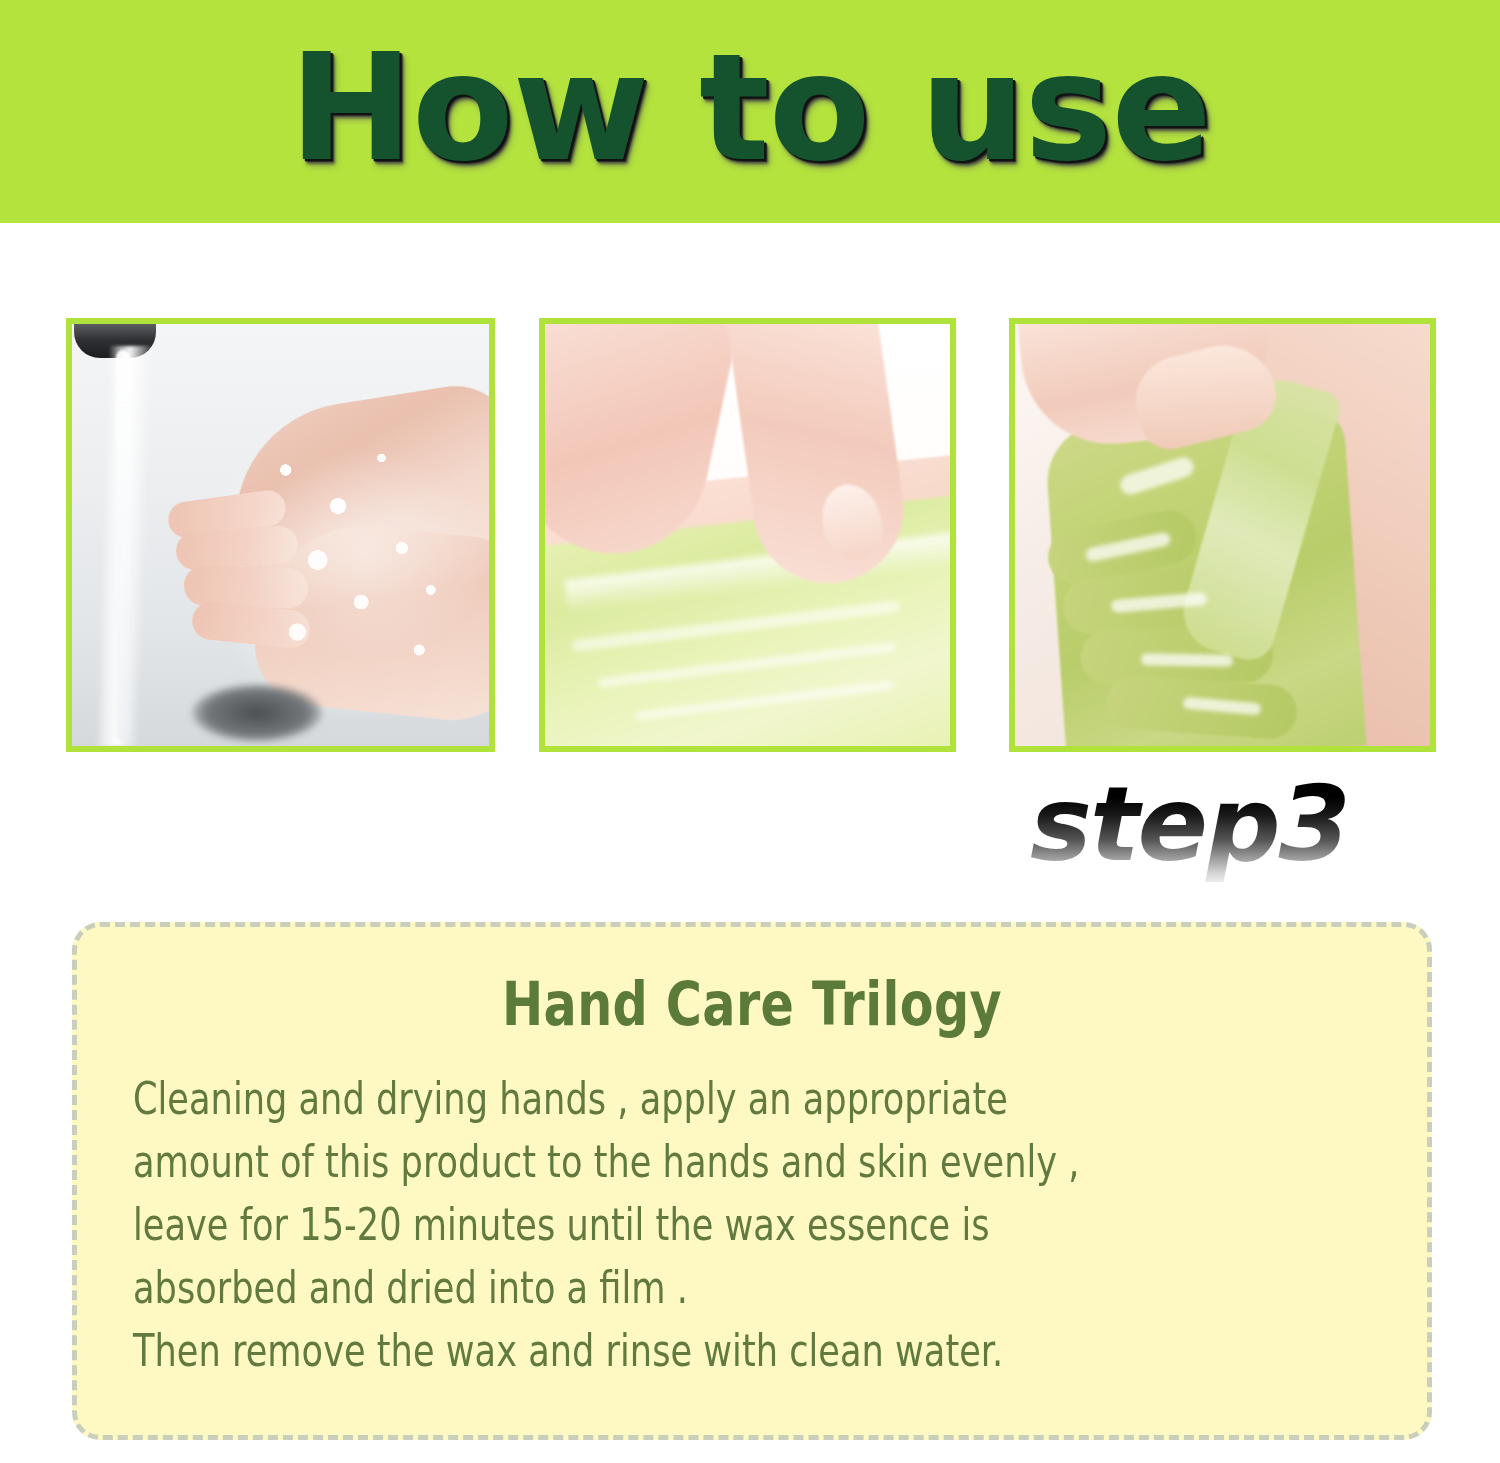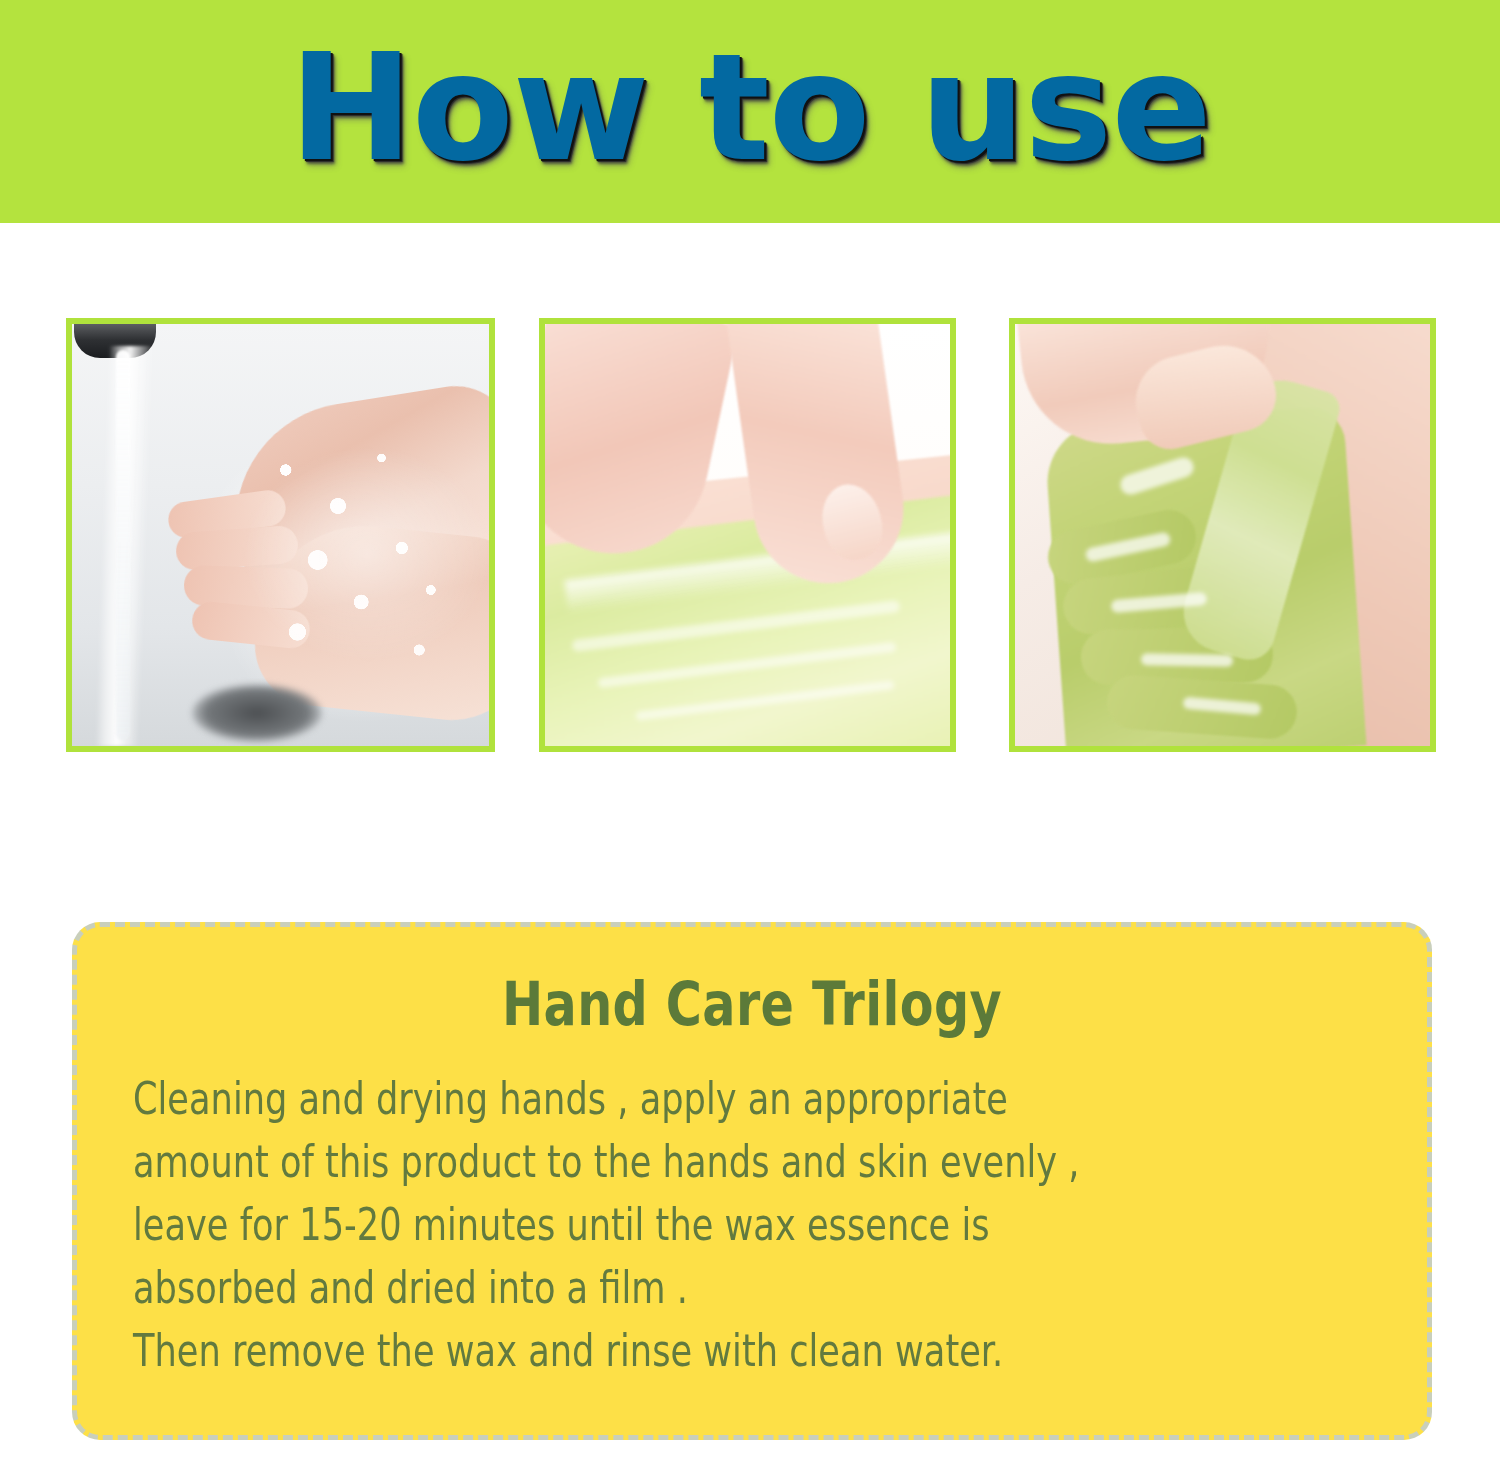--- a/index.html
+++ b/index.html
@@ -28,21 +28,21 @@
     position: absolute;
     left: 0;
     top: 28px;
     width: 1500px;
     text-align: center;
     font-family: "DejaVu Sans", sans-serif;
     font-weight: bold;
     font-size: 148px;
     line-height: 160px;
     letter-spacing: -1px;
-    color: #0369a1;
+    color: #14532d;
     text-shadow:
        2px  2px 0 #111,
        3px  3px 1px #2b2b2b,
        4px  5px 3px rgba(60,60,60,0.75),
        5px  7px 6px rgba(90,90,90,0.45);
     white-space: nowrap;
   }
 
   
   .steps-row {
@@ -280,21 +280,21 @@
   .step-label.l3 { left: 1030px; }
 
   
   .info-panel {
     position: absolute;
     left: 72px;
     top: 922px;
     width: 1360px;
     height: 518px;
     box-sizing: border-box;
-    background: #fde047;
+    background: #fef9c3;
     border: 5px dashed #c9cfbb;
     border-radius: 28px;
     padding: 40px 56px 0 56px;
   }
   .panel-title {
     font-family: "DejaVu Sans", sans-serif;
     font-weight: bold;
     font-size: 60px;
     line-height: 74px;
     text-align: center;
@@ -383,20 +383,21 @@
           <span class="g4"></span>
           <span class="g5"></span>
         </div>
       </div>
     </div>
   </div>
 
 </div>
 
 <div class="labels-row">
+  <div class="step-label l3">step3</div>
 </div>
 
 <div class="info-panel">
   <div class="panel-title">Hand Care Trilogy</div>
   <div class="panel-body">
     <span class="line">Cleaning and drying hands , apply an appropriate</span>
     <span class="line">amount of this product to the hands and skin evenly ,</span>
     <span class="line">leave for 15-20 minutes until the wax essence is</span>
     <span class="line">absorbed and dried into a film .</span>
     <span class="line">Then remove the wax and rinse with clean water.</span>

